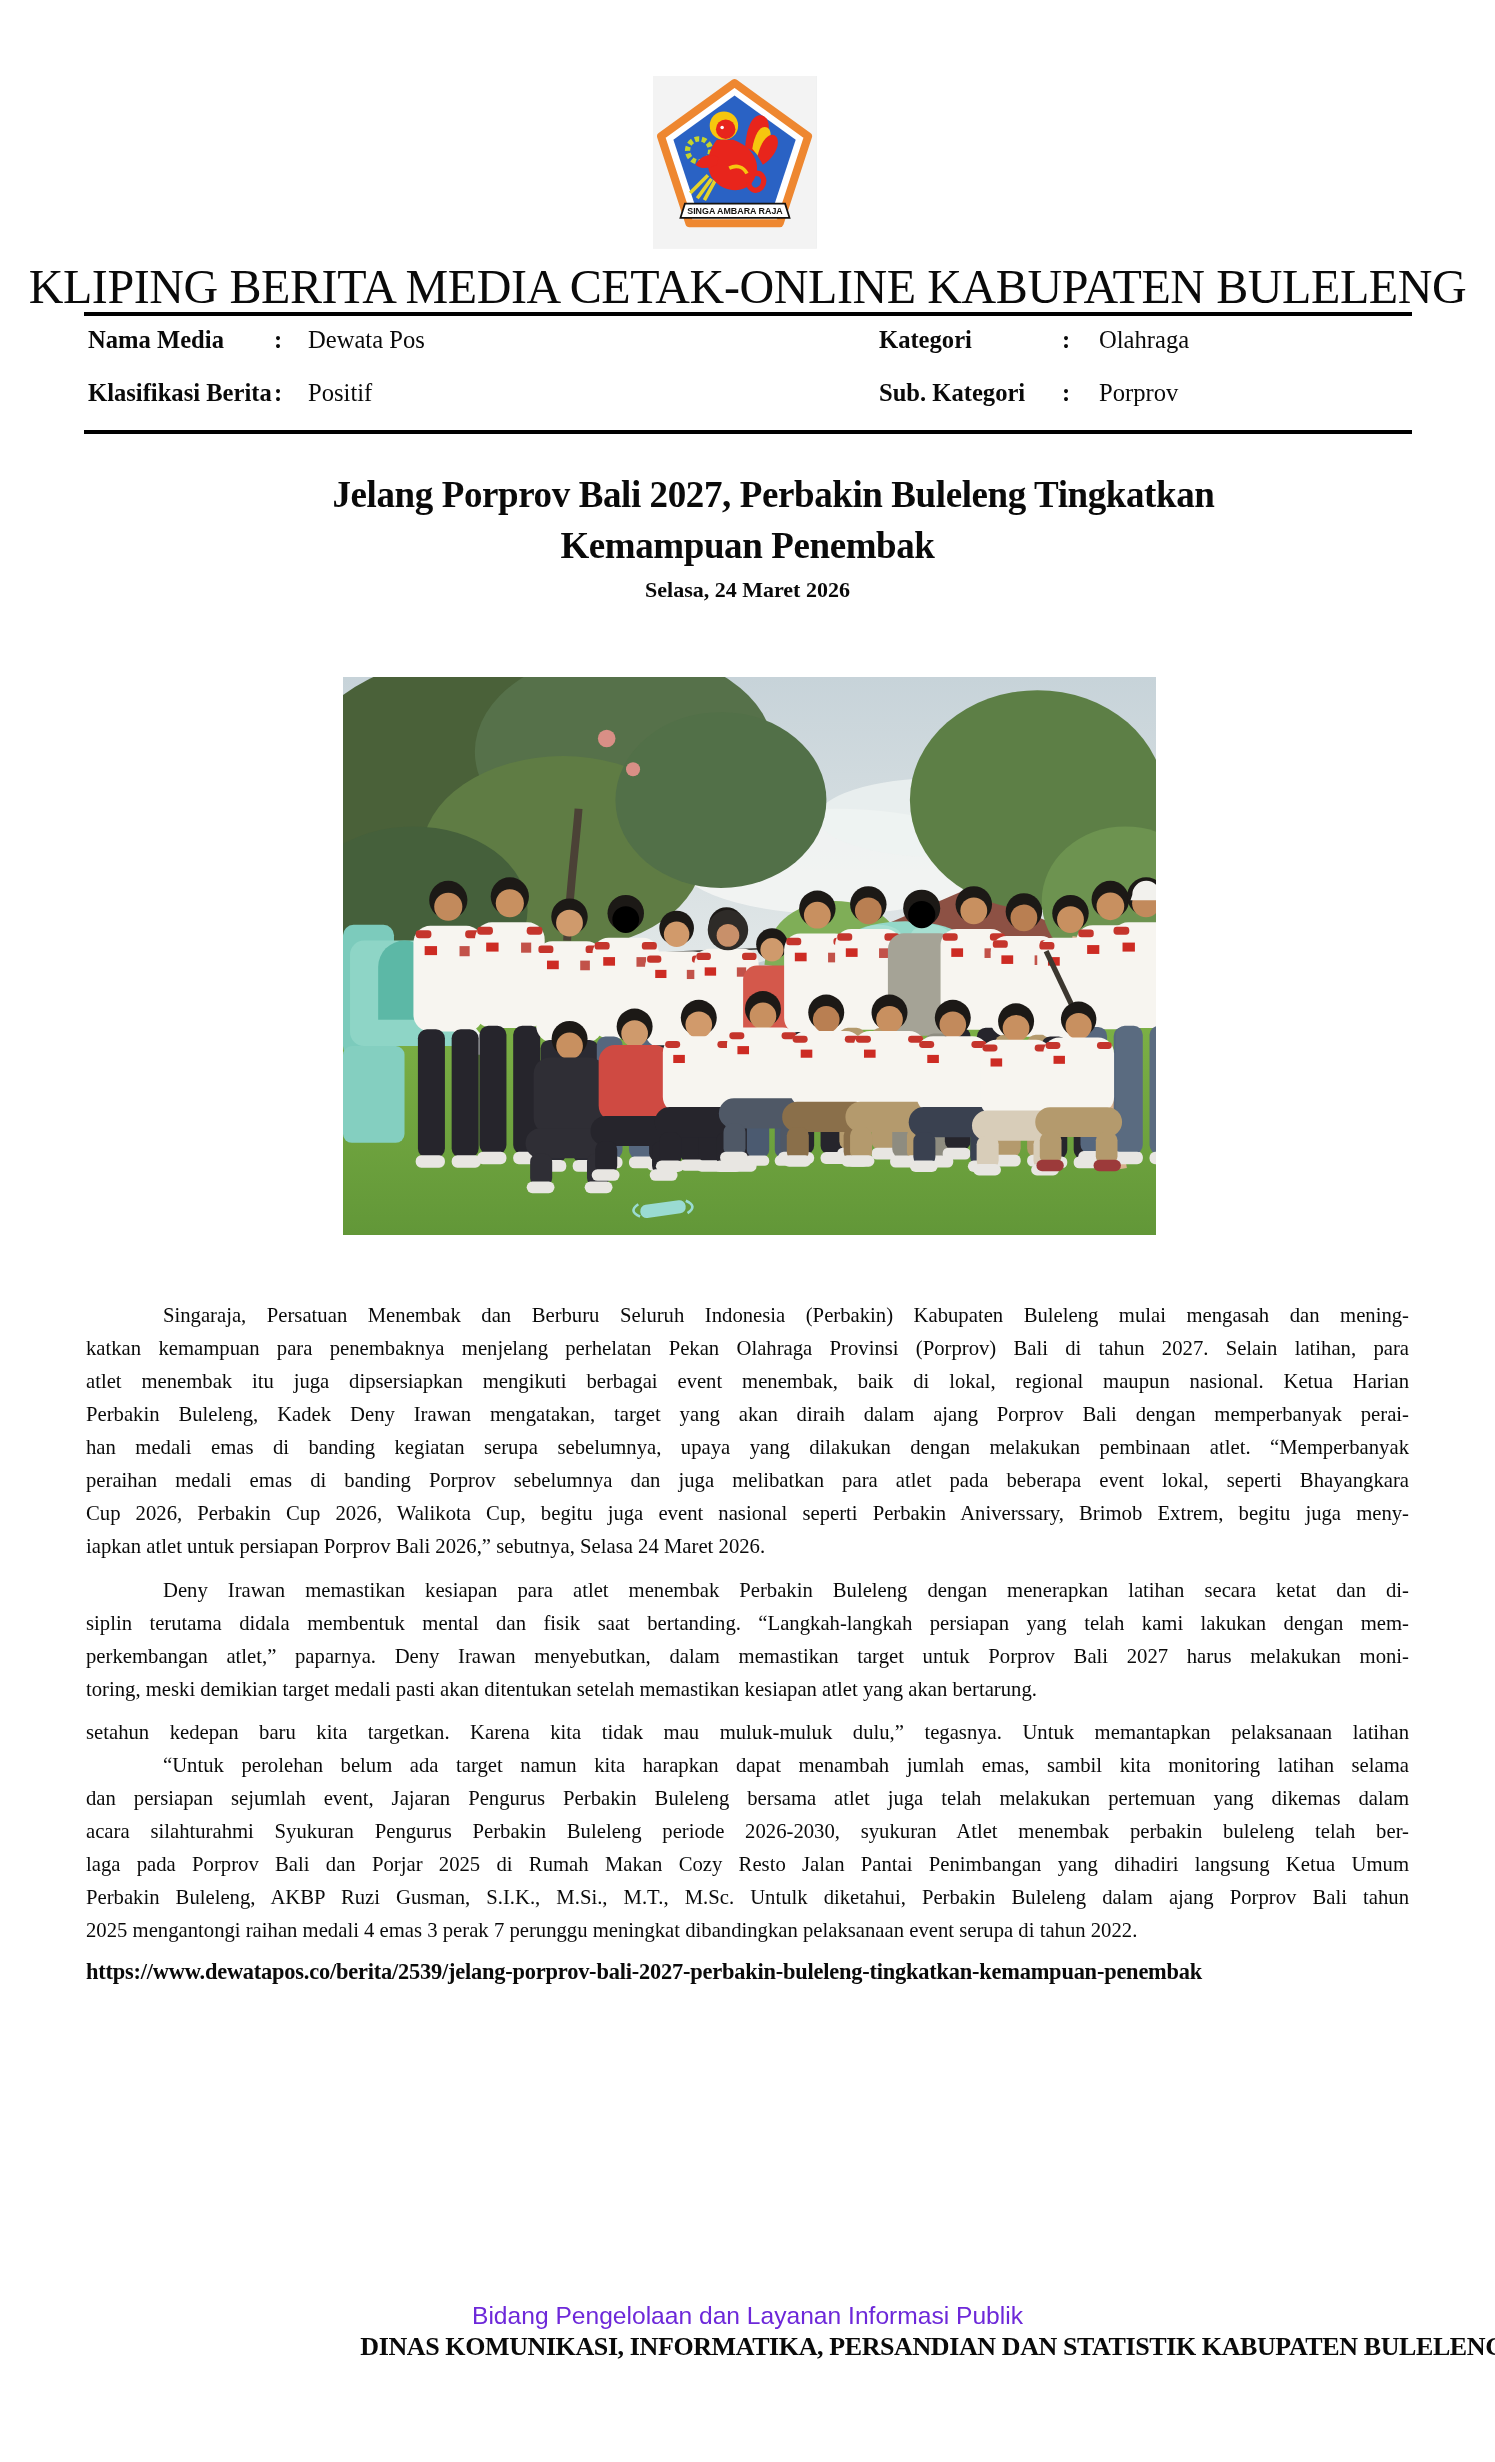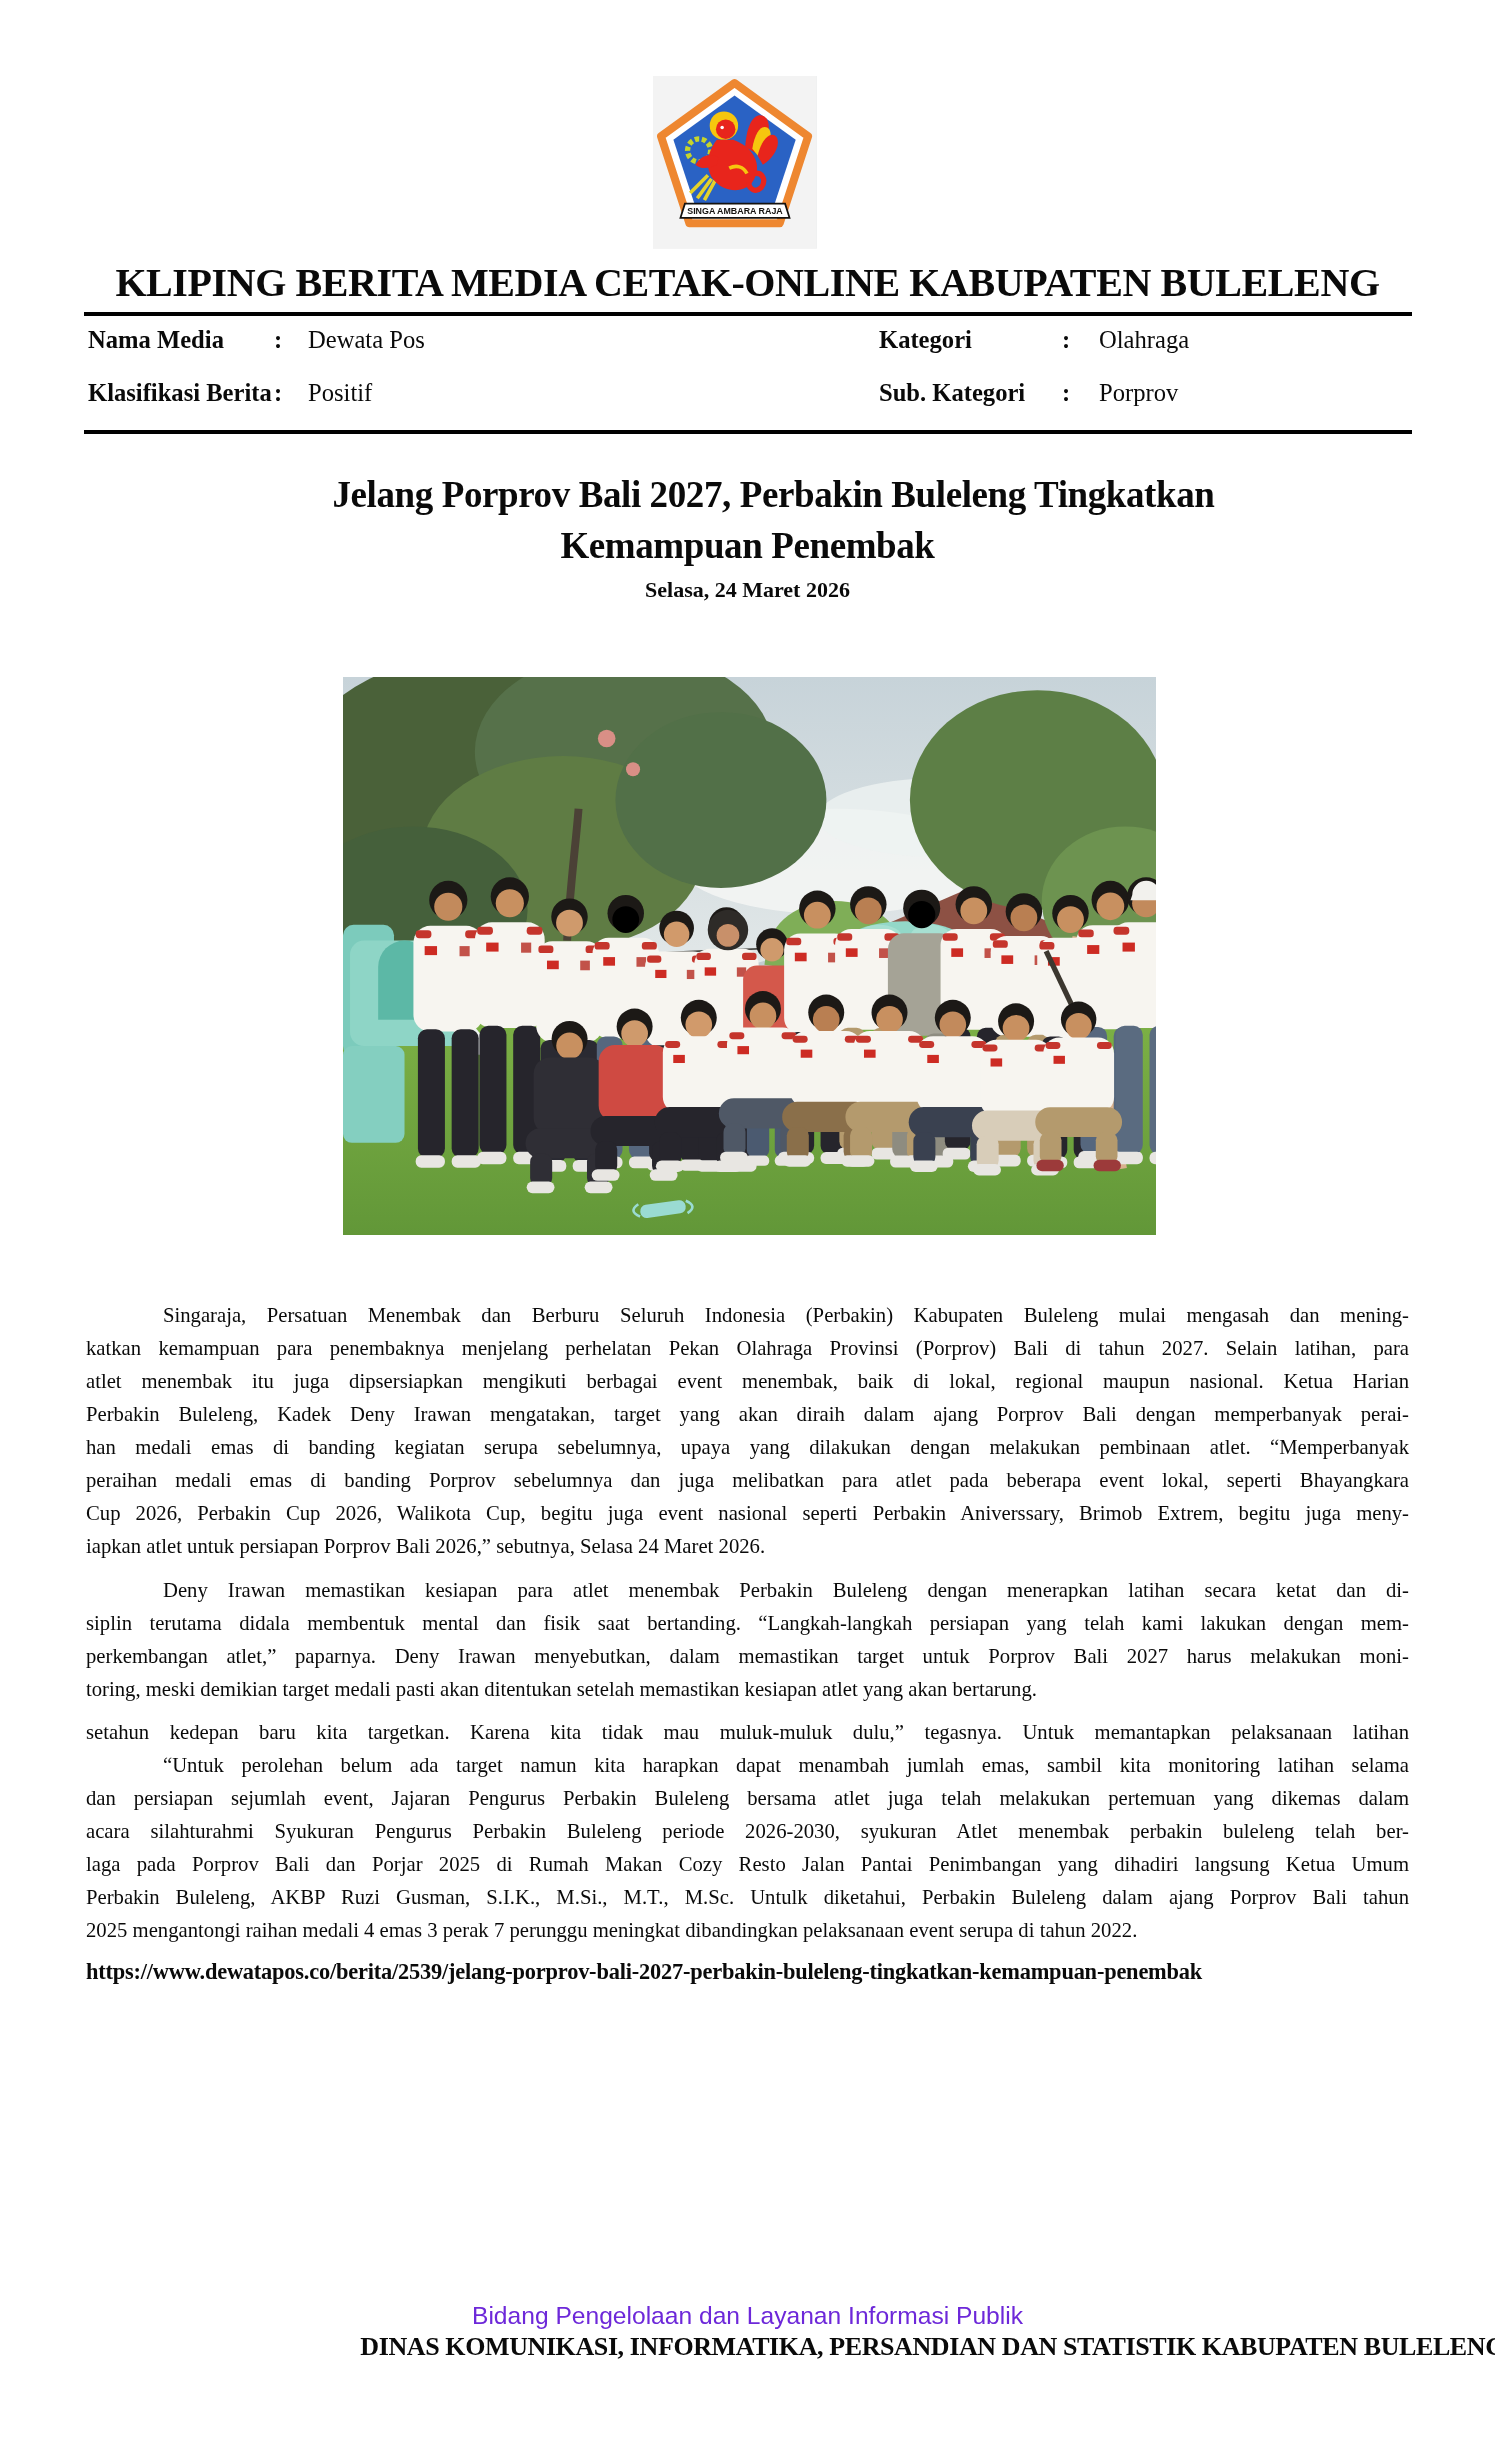--- a/index.html
+++ b/index.html
@@ -2,21 +2,21 @@
 <html style="font-size:14px"><head>
 <meta charset="utf-8">
 <style>
   html,body{margin:0;padding:0;background:#ffffff;}
   .page{position:relative;width:1495px;height:2462px;background:#ffffff;overflow:hidden;
         font-family:"Liberation Serif",serif;color:#0a0a0a;}
 
   
   .logo-box{position:absolute;left:653px;top:76px;width:164px;height:172px;background:#0f766e;}
   .kliping-title{position:absolute;left:0;top:259px;width:1495px;text-align:center;
-        font-size:40px;font-weight:bold;letter-spacing:-0.4px;white-space:nowrap;}
+        font-size:48px;font-weight:normal;letter-spacing:-0.4px;white-space:nowrap;}
   .rule{position:absolute;left:84px;width:1328px;height:4.4px;background:#000;}
   .rule1{top:312px;} .rule2{top:430px;}
   .meta{position:absolute;font-size:24.6px;white-space:nowrap;}
   .meta.b{font-weight:bold;}
   .r1{top:326px;} .r2{top:379px;}
   .c-label-l{left:88px;} .c-colon-l{left:274px;} .c-val-l{left:308px;}
   .c-label-r{left:879px;} .c-colon-r{left:1062px;} .c-val-r{left:1099px;}
 
   
   .art-title{position:absolute;left:0;width:1495px;text-align:center;font-size:37px;

